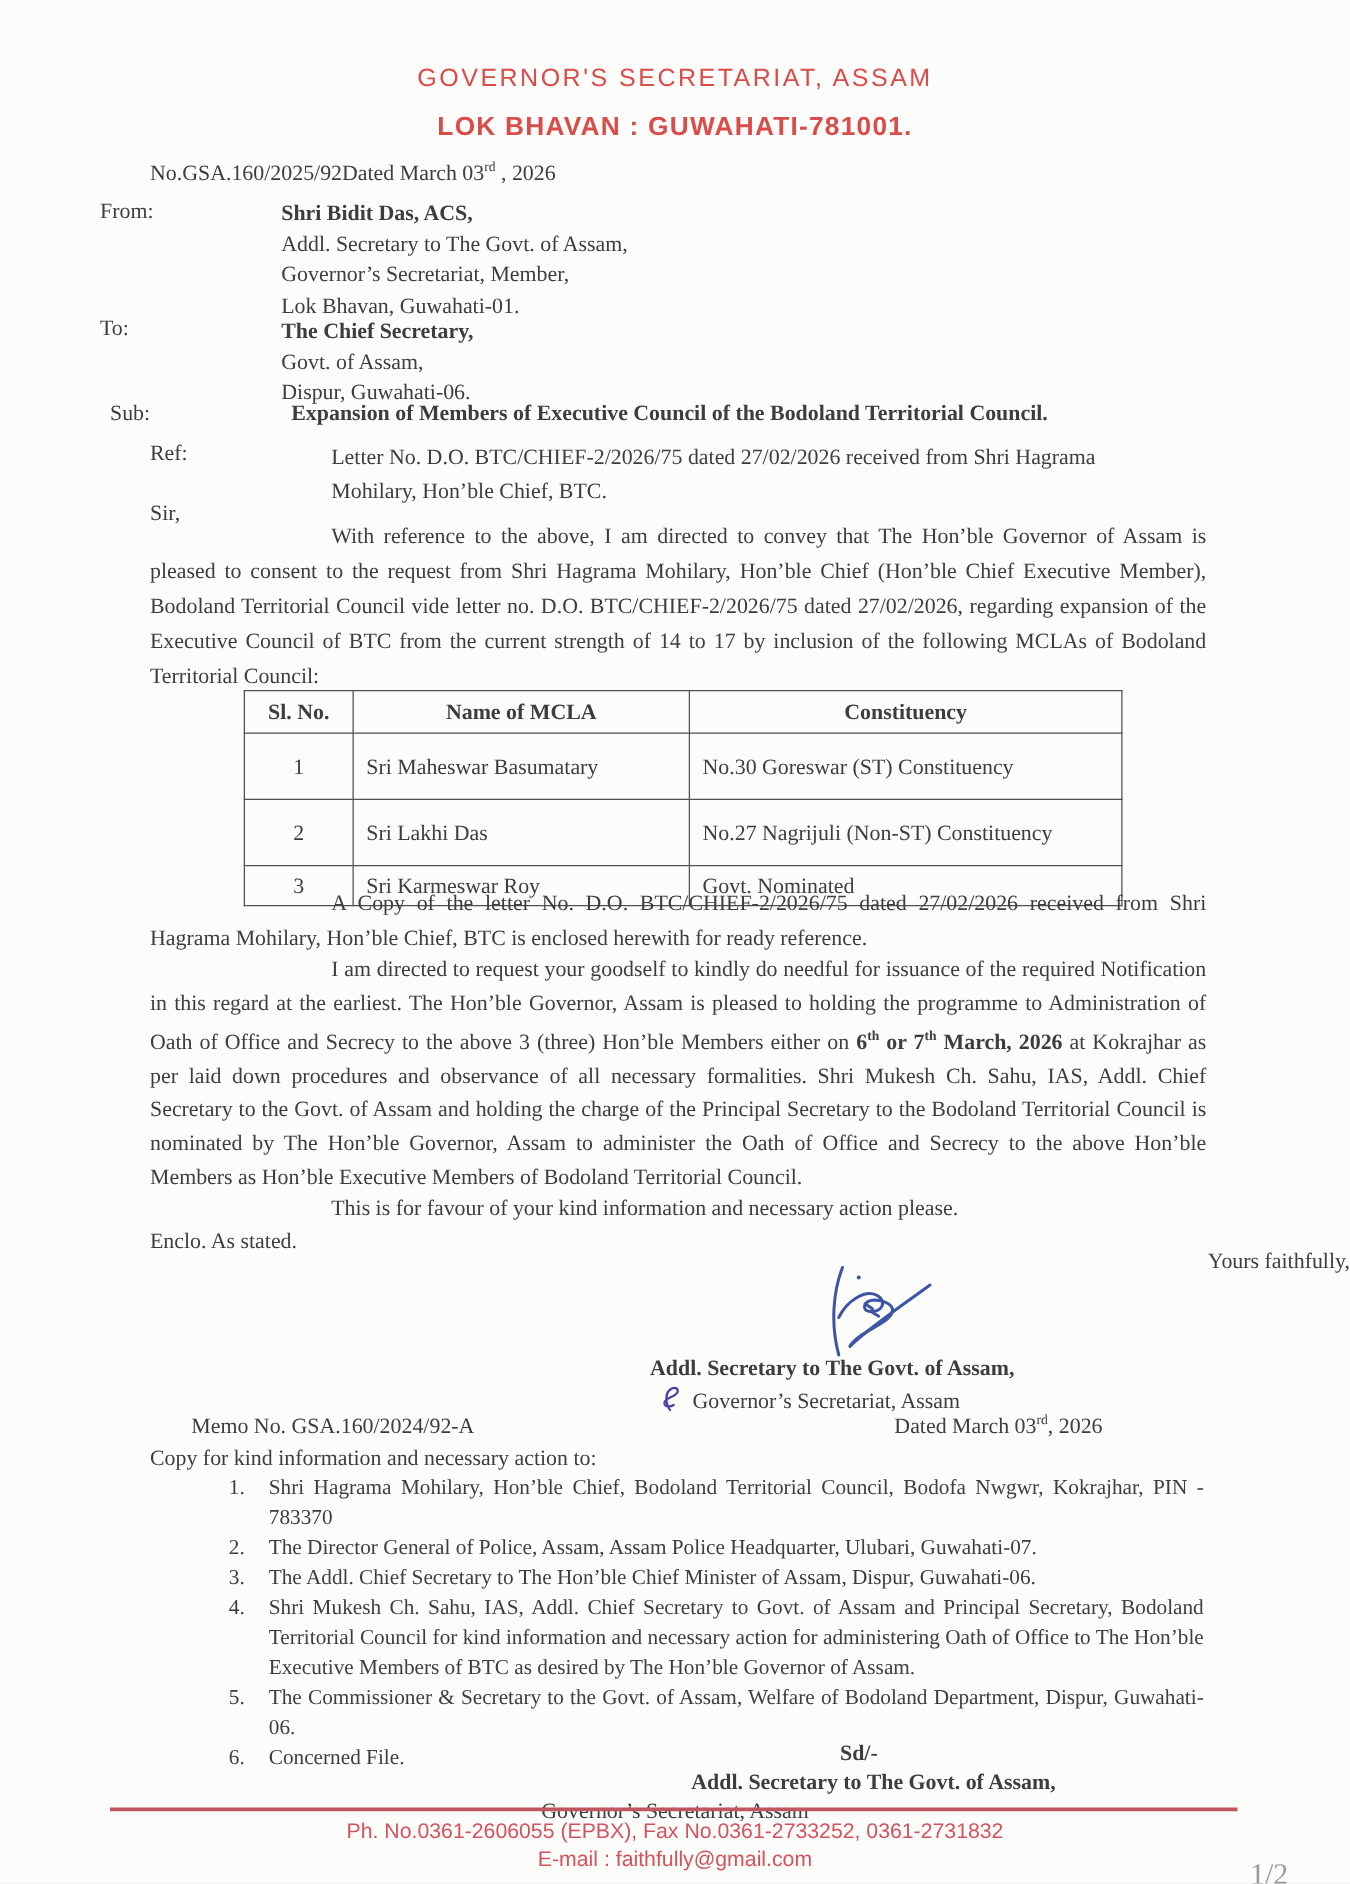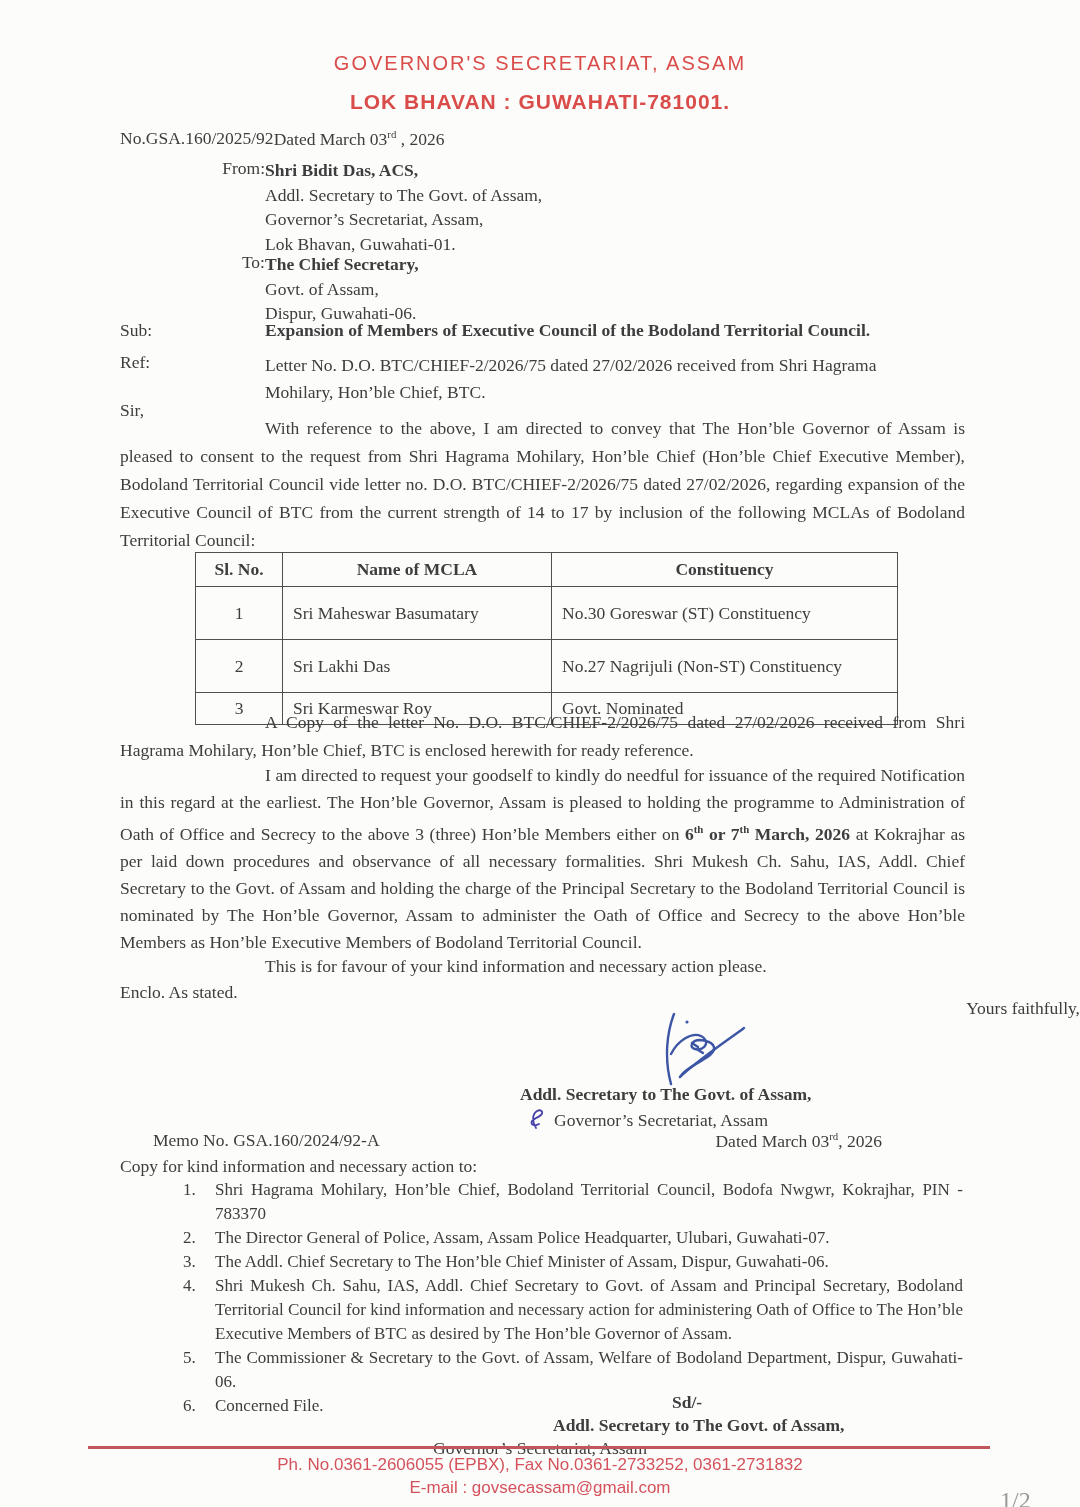--- a/index.html
+++ b/index.html
@@ -16,26 +16,26 @@
 
   .title{top:52px;font-family:"Liberation Sans","DejaVu Sans",sans-serif;
     font-weight:normal;font-size:20px;letter-spacing:2px;color:#d94c49;}
   .subtitle{top:90px;font-family:"Liberation Sans","DejaVu Sans",sans-serif;
     font-weight:bold;font-size:21px;letter-spacing:1px;color:#d94c49;}
 
   .refline{top:128px;display:flex;justify-content:flex-start;
     padding:0 198px 0 120px;box-sizing:border-box;}
 
   .addr{display:flex;}
-  .addr .lbl{width:145px;flex:0 0 145px;padding-left:120px;box-sizing:content-box;text-align:right;}
+  .addr .lbl{width:145px;flex:0 0 145px;padding-left:80px;box-sizing:content-box;}
   .addr .lines div{line-height:24.5px;}
   .from-block{top:158px;}
   .to-block{top:252px;}
   .sub-block{top:320px;display:flex;}
-  .sub-block .lbl{width:145px;flex:0 0 145px;padding-left:120px;}
+  .sub-block .lbl{width:145px;flex:0 0 145px;padding-left:88px;}
   .ref-block{top:352px;display:flex;}
   .ref-block .lbl{width:145px;flex:0 0 145px;padding-left:120px;}
   .ref-block .txt{width:618px;line-height:27px;}
 
   .sir{top:400px;padding-left:120px;}
 
   .para{padding-left:120px;width:845px;text-align:justify;
     text-indent:145px;line-height:28px;}
   .para1{top:414px;}
   .para2{top:708px;}
@@ -91,21 +91,21 @@
   <div class="abs refline">
     <span>No.GSA.160/2025/92</span>
     <span><span>Dated March 03</span><sup>rd</sup><span> , 2026</span></span>
   </div>
 
   <div class="abs addr from-block">
     <div class="lbl">From:</div>
     <div class="lines">
       <div class="bold">Shri Bidit Das, ACS,</div>
       <div>Addl. Secretary to The Govt. of Assam,</div>
-      <div>Governor’s Secretariat, Assam,</div>
+      <div>Governor’s Secretariat, Member,</div>
       <div>Lok Bhavan, Guwahati-01.</div>
     </div>
   </div>
 
   <div class="abs addr to-block">
     <div class="lbl">To:</div>
     <div class="lines">
       <div class="bold">The Chief Secretary,</div>
       <div>Govt. of Assam,</div>
       <div>Dispur, Guwahati-06.</div>
@@ -211,18 +211,18 @@
       <span class="txt">Concerned File.</span>
     </div>
   </div>
 
   <div class="abs footer">
     <div class="sd">Sd/-</div>
     <div class="fname">Addl. Secretary to The Govt. of Assam,</div>
     <div class="forg">Governor’s Secretariat, Assam</div>
     <div class="redline"></div>
     <div class="phone">Ph. No.0361-2606055 (EPBX), Fax No.0361-2733252, 0361-2731832</div>
-    <div class="email">E-mail : govsecassam@gmail.com</div>
+    <div class="email">E-mail : faithfully@gmail.com</div>
   </div>
 
   <div class="pagenum">1/2</div>
 
 </div>
 
 </body></html>

